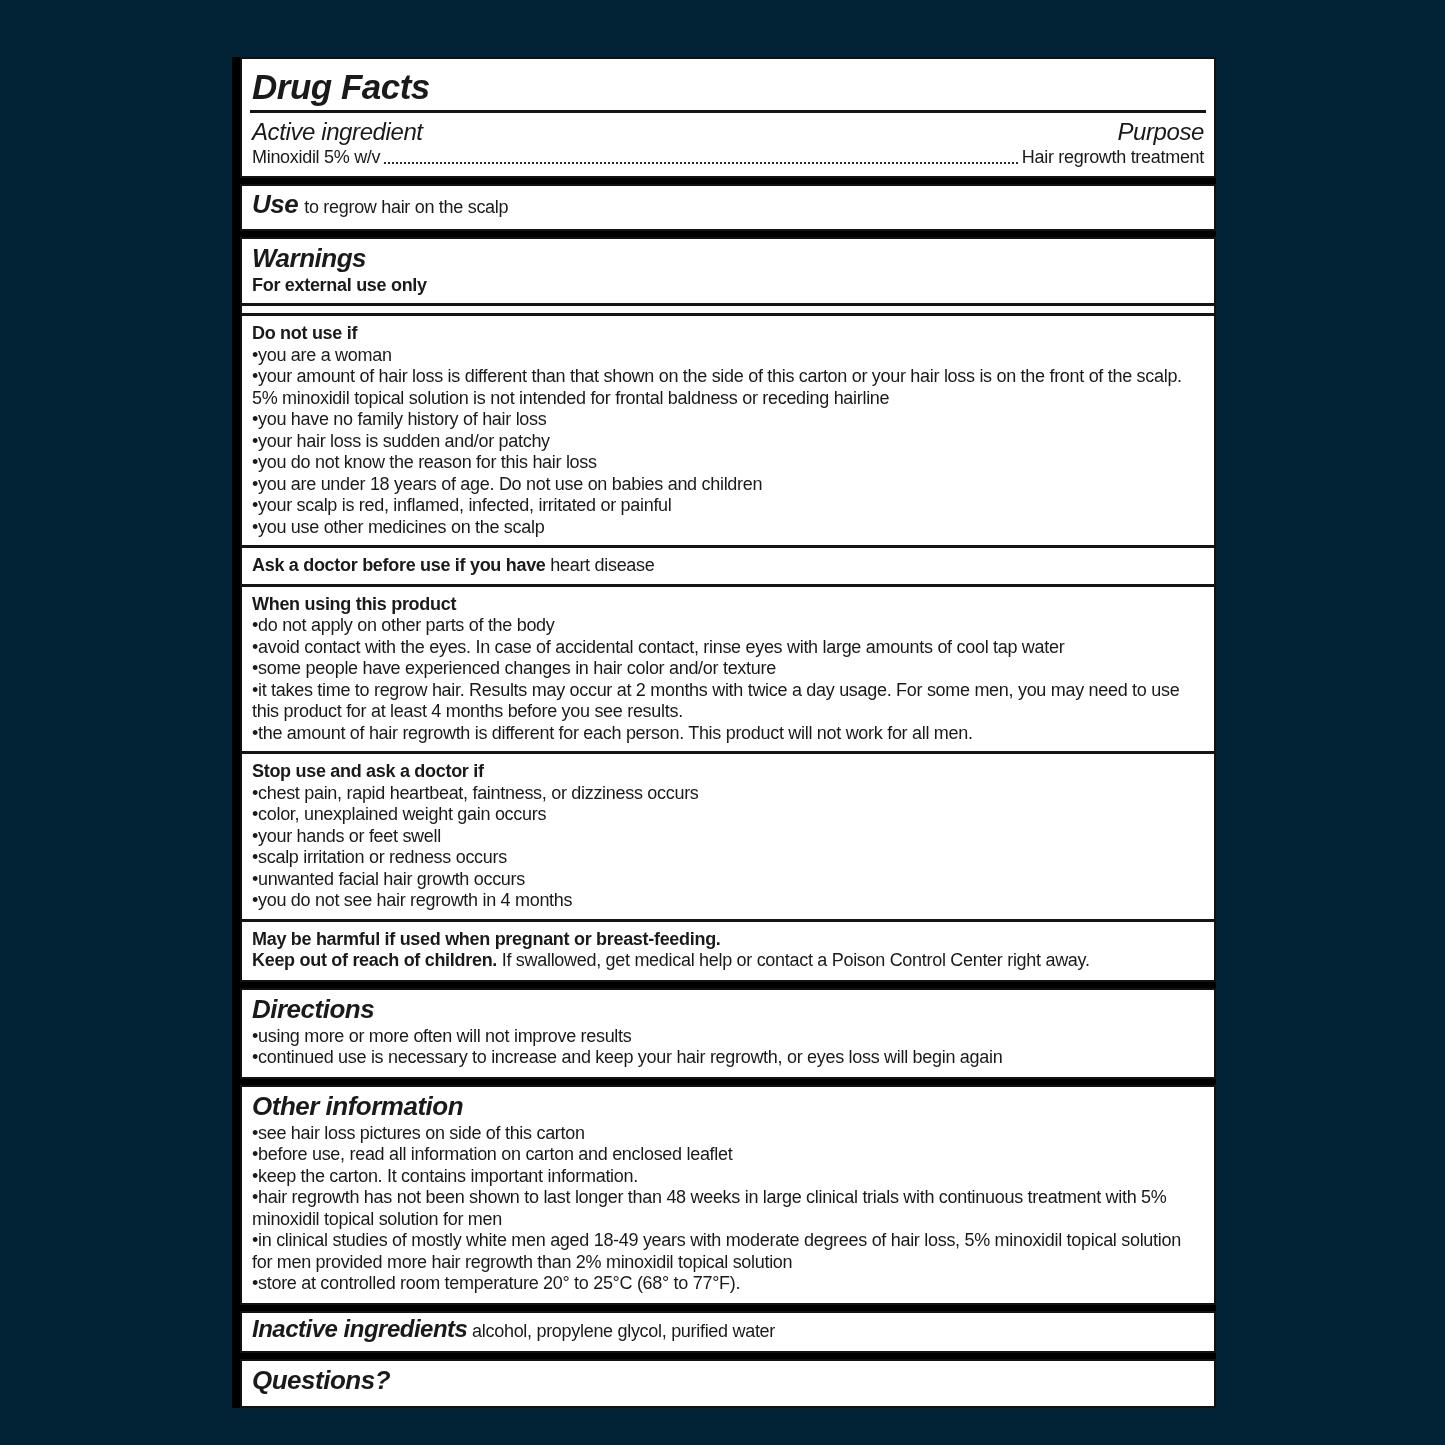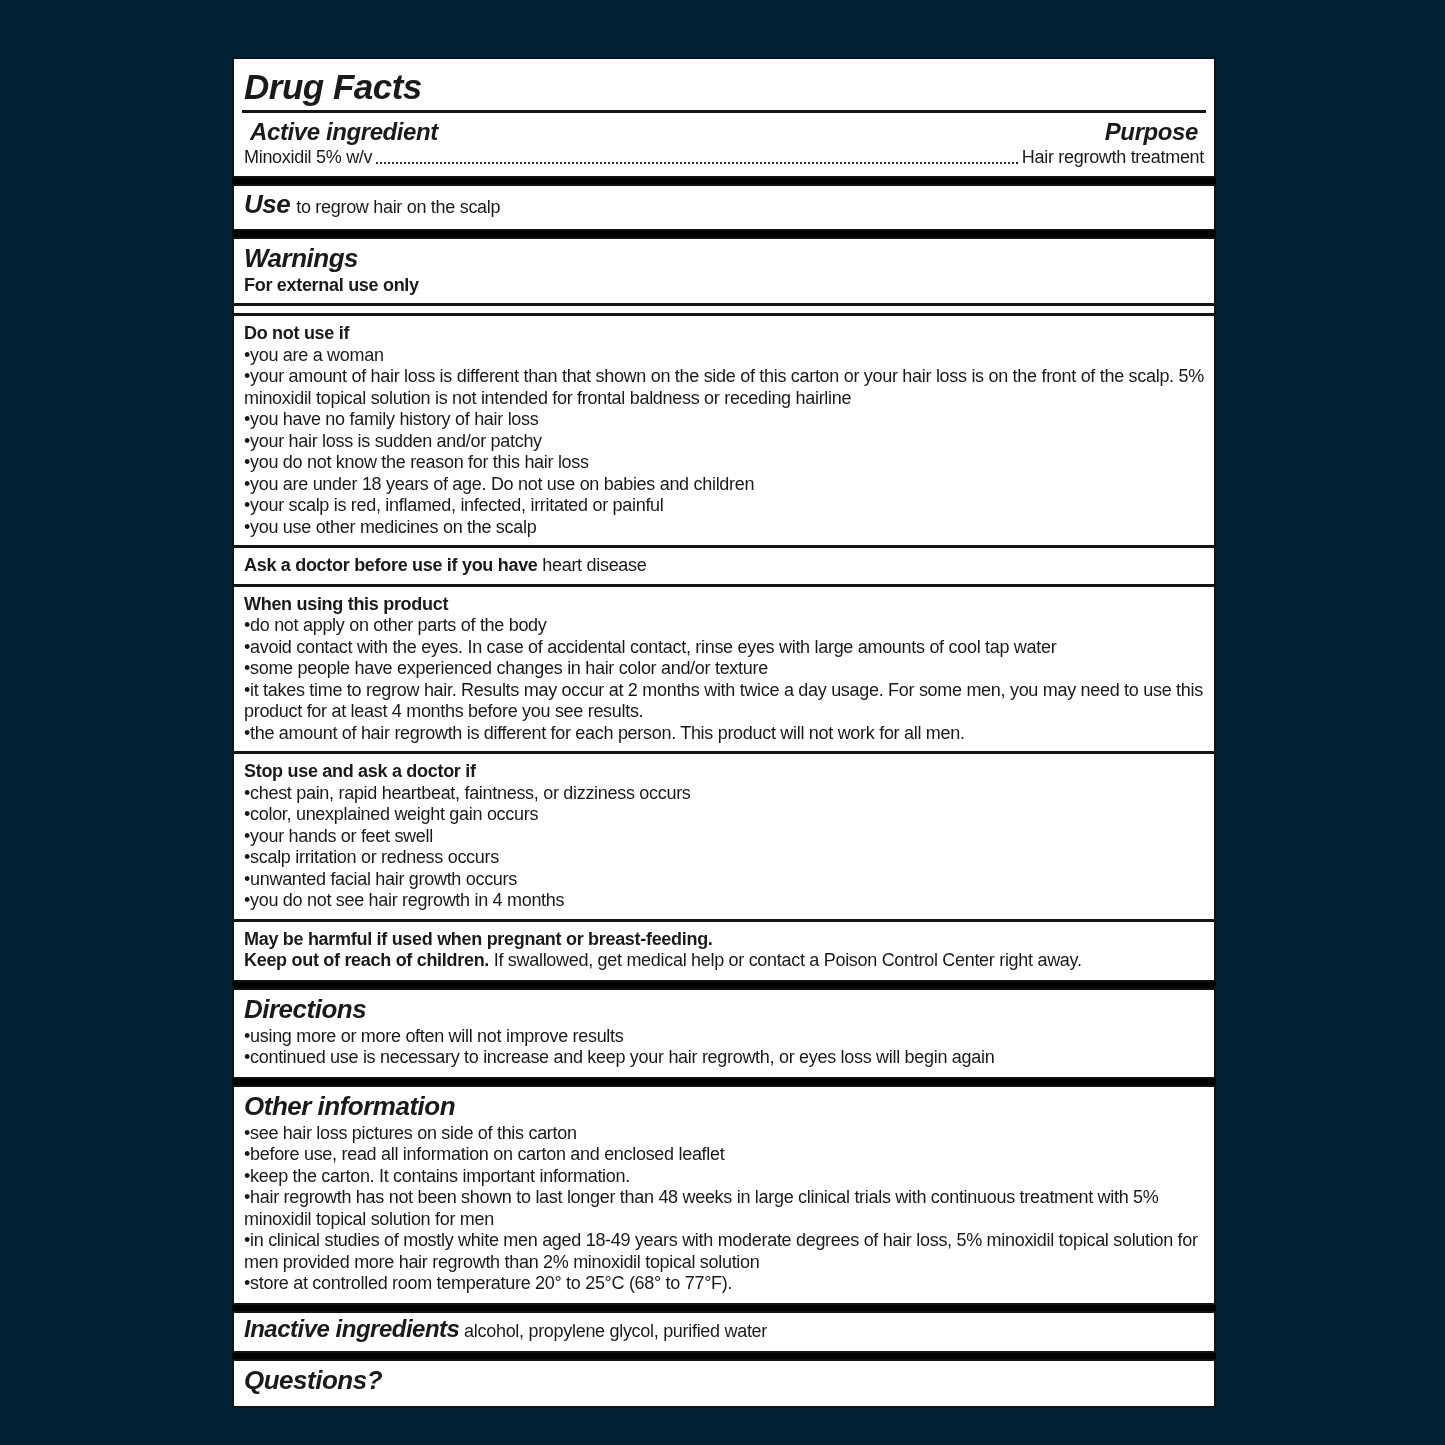--- a/index.html
+++ b/index.html
@@ -14,29 +14,30 @@
     position:absolute; left:232px; top:57px; width:984px;
     background:#000;
     display:flex; flex-direction:column; gap:6px;
     box-sizing:border-box;
   }
   .box {
     background:#ffffff;
     border:2px solid #121212;
     font-size:18px; line-height:21.5px; letter-spacing:-0.3px;
     padding:3px 0 8px;
+    margin-left:8px;
   }
   .title {
     font-style:italic; font-weight:bold; font-size:35px; line-height:1.12;
     margin:0; padding:5px 12px 1px 10px; letter-spacing:-0.5px;
   }
   .title-rule { height:3px; background:#141414; margin:3px 8px 5px 8px; }
   .heads {
     display:flex; justify-content:space-between; align-items:center;
-    padding:0 16px; font-style:italic; font-weight:bold; font-size:24px;
+    padding:0 10px; font-style:italic; font-weight:normal; font-size:24px;
     line-height:1.2; letter-spacing:-0.4px;
   }
   .leader-row { display:flex; align-items:flex-end; padding:0 10px; }
   .leader { flex:1; border-bottom:2.5px dotted #2c2c2c; margin:0 4px 4px 4px; }
   .h2 {
     font-style:italic; font-weight:bold; font-size:26px; line-height:1.12;
     margin:0; padding:2px 10px 2px; letter-spacing:-0.5px;
   }
   .h2-inline { font-style:italic; font-weight:bold; font-size:24px; letter-spacing:-0.5px; }
   .use-box { display:flex; align-items:baseline; padding:2px 0 7px; }

